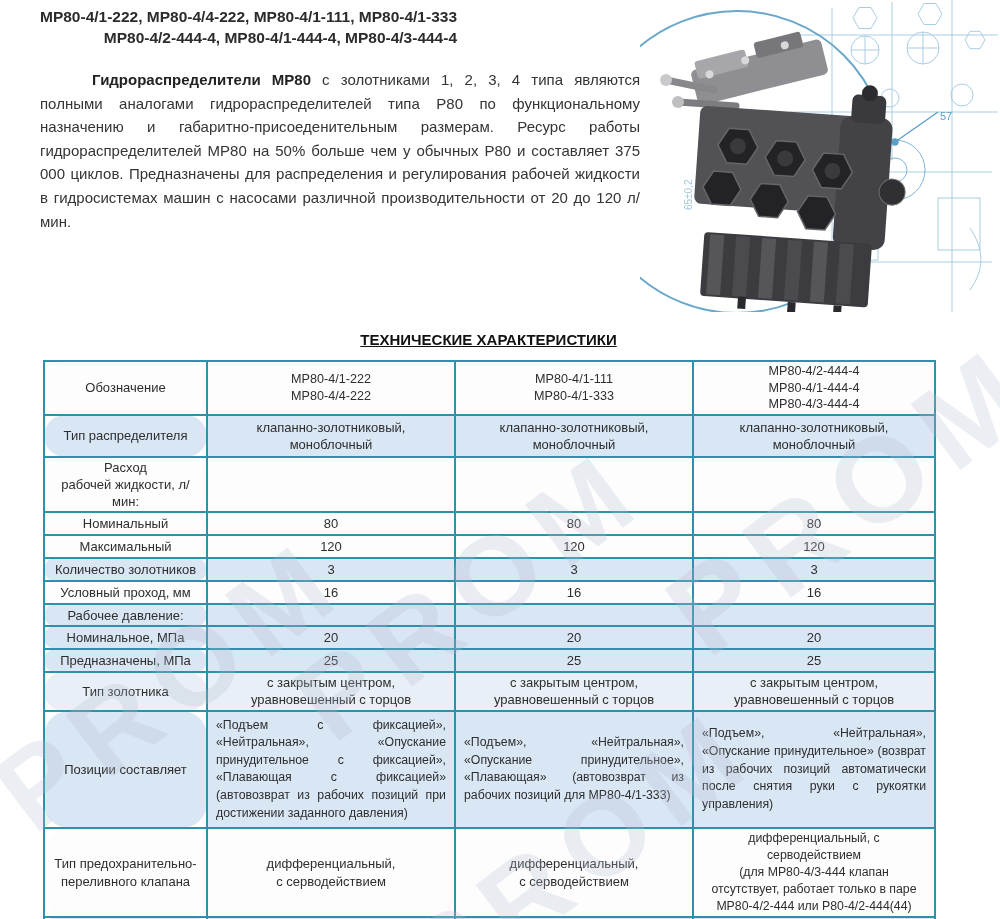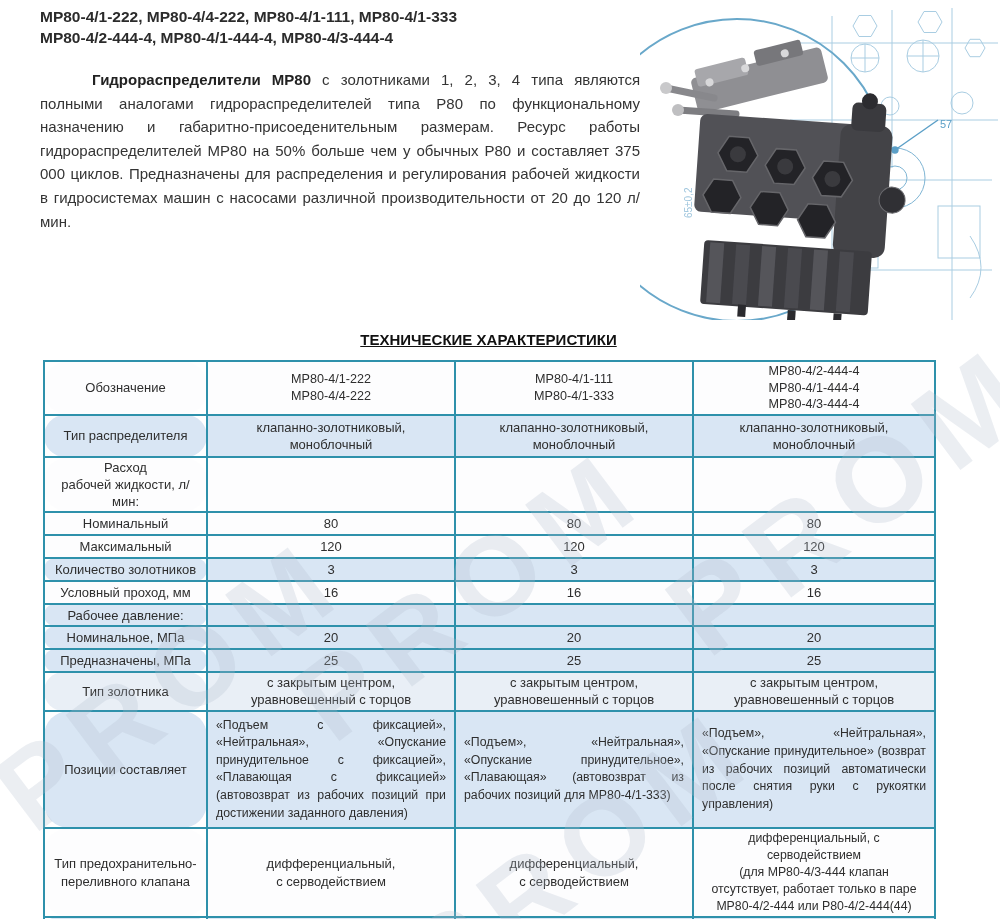--- a/index.html
+++ b/index.html
@@ -12,27 +12,27 @@
     position:absolute;font-weight:bold;font-size:112px;letter-spacing:16px;
     color:rgba(178,190,203,0.26);transform:rotate(-37deg);white-space:nowrap;
     pointer-events:none;z-index:5;user-select:none;
   }
   .wm.w1{left:-30px;top:620px;}
   .wm.w2{left:270px;top:530px;}
   .wm.w3{left:640px;top:430px;font-size:120px;}
   .wm.w4{left:380px;top:790px;}
   
   .models{position:absolute;left:40px;top:6px;font-size:15.5px;font-weight:bold;
-    color:#2b2b2b;line-height:21px;z-index:2;}
+    color:#2b2b2b;line-height:21px;z-index:2;text-align:right;}
   
   .intro{position:absolute;left:40px;top:68px;width:600px;font-size:15px;
     line-height:23.6px;text-align:justify;text-indent:52px;color:#343434;z-index:2;margin:0;}
   .intro b{color:#222;}
   
-  .hero{position:absolute;left:640px;top:8px;width:360px;height:312px;z-index:1;}
+  .hero{position:absolute;left:640px;top:0;width:360px;height:312px;z-index:1;}
   
   .tbl-title{position:absolute;left:43px;top:331px;width:891px;text-align:center;
     font-size:15px;font-weight:bold;color:#111;z-index:2;text-decoration:underline;}
   
   table.spec{
     position:absolute;left:43px;top:360px;width:891px;border-collapse:collapse;
     table-layout:fixed;z-index:2;background:#fff;
     font-family:"Liberation Sans",sans-serif;
   }
   table.spec td{

